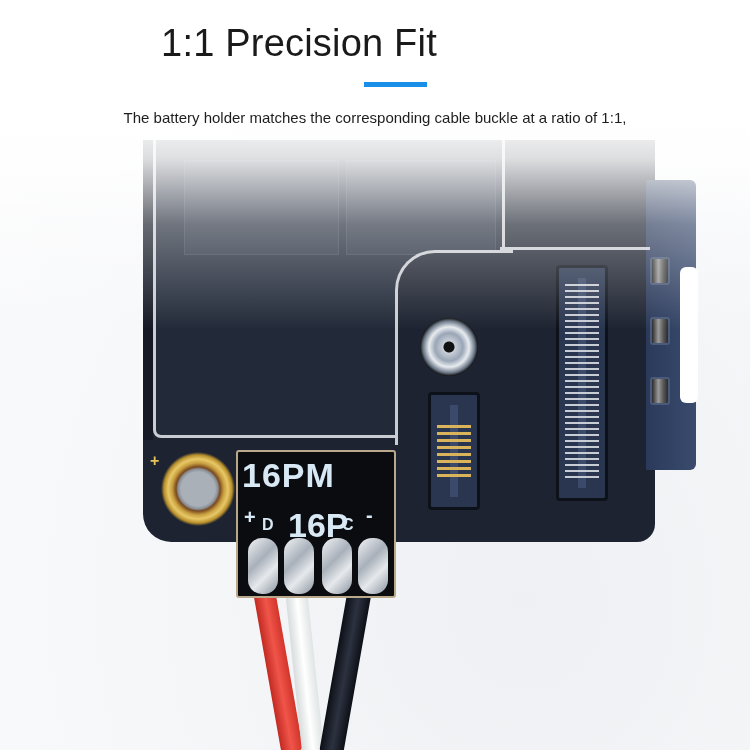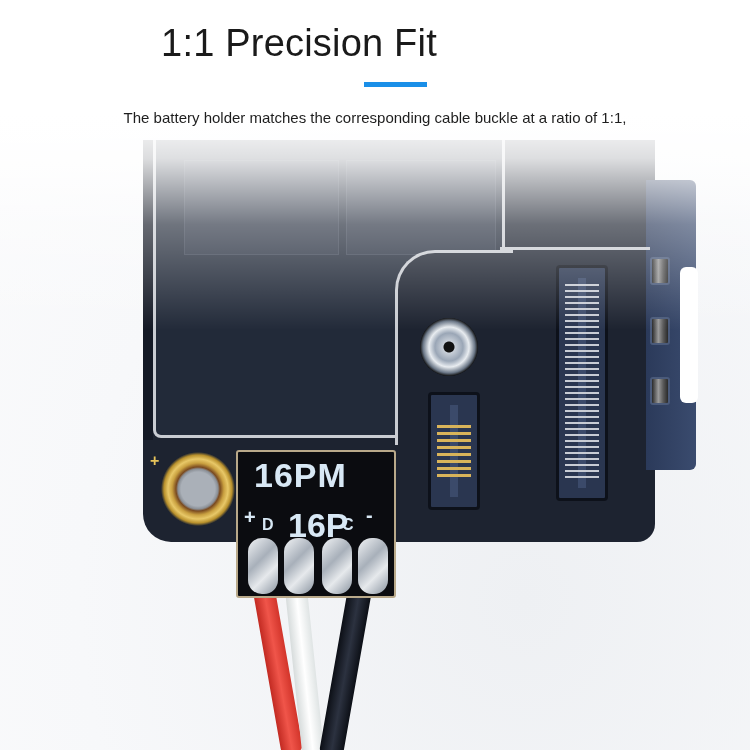--- a/index.html
+++ b/index.html
@@ -47,21 +47,21 @@
     .conn-spine { position: absolute; left: 50%; top: 10px; bottom: 10px; width: 8px; margin-left: -4px; background: #3b4a6a; }
 
     
     .mount { position: absolute; left: 160px; top: 451px; width: 76px; height: 76px; border-radius: 50%;
       background: radial-gradient(circle, #aab0b8 0 17px, #8a8f96 20px, #7a4a20 22px, #c9a040 26px, #e8c868 30px, #b8902c 34px, #1d2330 37px); }
     .plus-mark { position: absolute; left: 150px; top: 452px; color: #e6c35a; font-size: 16px; font-weight: bold; }
 
     
     .adapter { position: absolute; left: 236px; top: 450px; width: 160px; height: 148px;
       background: #0b0c10; border: 2px solid #b9a98a; border-radius: 3px; }
-    .adapter-line1 { position: absolute; left: 16px; top: 4px; font-size: 34px; font-weight: bold; color: #d8e8f5; letter-spacing: 1px; }
+    .adapter-line1 { position: absolute; left: 4px; top: 4px; font-size: 34px; font-weight: bold; color: #d8e8f5; letter-spacing: 1px; }
     .adapter-line2 { position: absolute; left: 50px; top: 54px; font-size: 34px; font-weight: bold; color: #d8e8f5; }
     .adapter-sym { position: absolute; font-size: 20px; font-weight: bold; color: #d8e8f5; }
     .pad { position: absolute; top: 86px; width: 30px; height: 56px; border-radius: 14px;
       background: linear-gradient(135deg, #f2f4f6 0%, #a8b0ba 40%, #e6e9ec 65%, #8a94a0 100%); }
 
     
     .wire { position: absolute; border-radius: 6px; }
 
     
     .title { position: absolute; left: 0; top: 22px; width: 598px; text-align: center;

